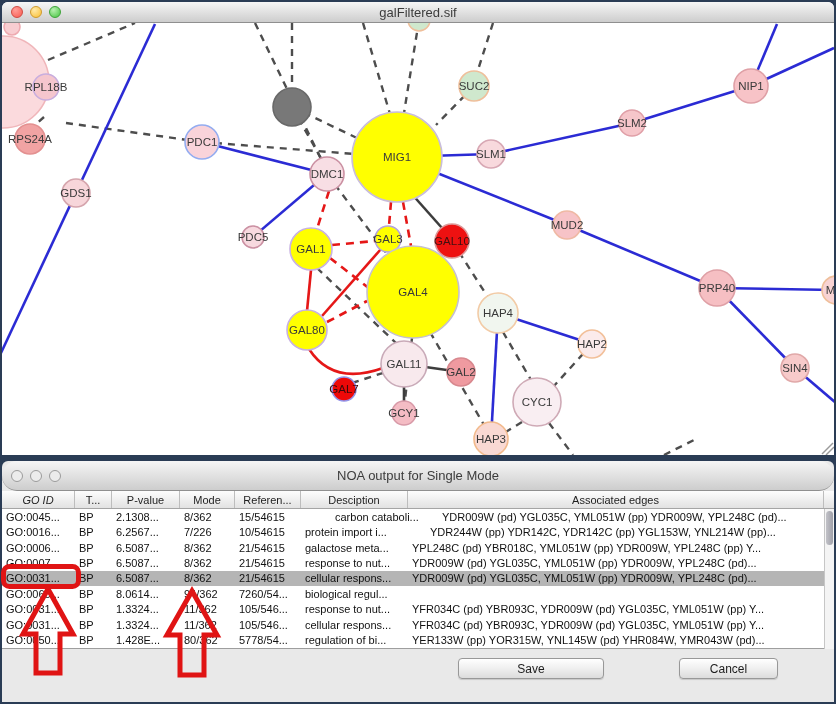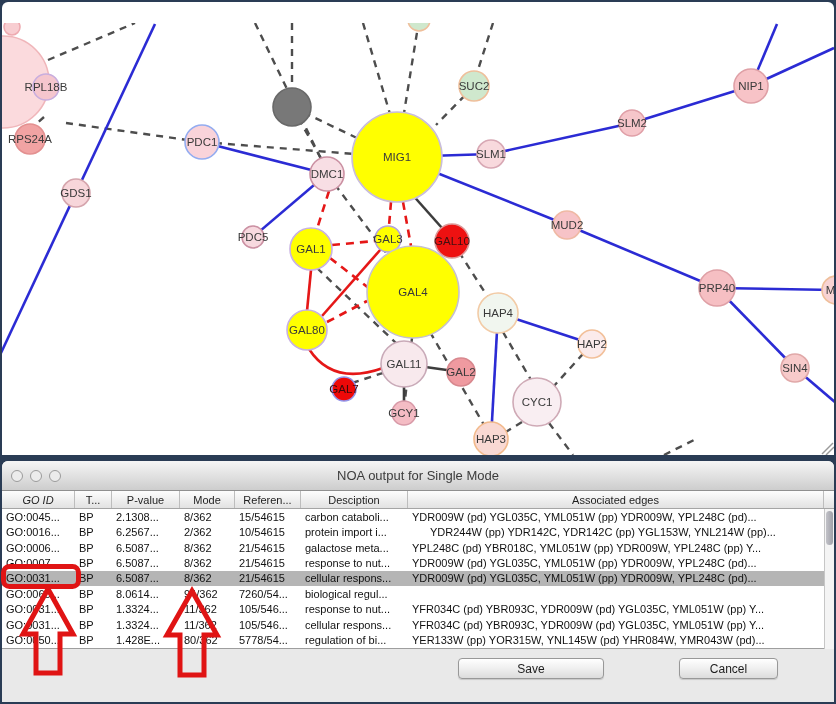--- a/index.html
+++ b/index.html
@@ -2,21 +2,21 @@
 <html><head>
 <meta charset="utf-8">
 <style>
   html,body{margin:0;padding:0;}
   body{width:836px;height:704px;position:relative;background:#2a3c55;font-family:"Liberation Sans",sans-serif;overflow:hidden;}
   .win{position:absolute;overflow:hidden;}
   #win1{left:2px;top:2px;width:832px;height:453px;background:#ffffff;border-radius:6px 6px 0 0;}
   #win2{left:2px;top:461px;width:832px;height:241px;background:#e9e9e9;border-radius:6px 6px 0 0;}
   .titlebar{position:absolute;left:0;top:0;right:0;background:linear-gradient(#f6f6f6,#cdcdcd);border-bottom:1px solid #8f8f8f;display:flex;align-items:center;justify-content:center;}
   #win1 .titlebar{height:20px;}
-  #win2 .titlebar{height:29px;}
+  #win2 .titlebar{height:29px;border-radius:15px;}
   .titletext{font-size:13px;color:#3c3c3c;}
   .tl{position:absolute;left:9px;display:flex;gap:7px;}
   .tl span{width:12px;height:12px;border-radius:50%;box-sizing:border-box;display:block;}
   .tl-red{background:radial-gradient(circle at 35% 30%,#ff9d96,#f85a50);border:1px solid #cf4b42;}
   .tl-yellow{background:radial-gradient(circle at 35% 30%,#ffe9a8,#f9bf33);border:1px solid #cf9a2d;}
   .tl-green{background:radial-gradient(circle at 35% 30%,#b8f0b0,#46c440);border:1px solid #3da338;}
   .tl-hollow{background:#ececec;border:1px solid #9b9b9b;}
   #net{position:absolute;left:0;top:21px;width:832px;height:432px;background:#fff;}
   
   #thead{position:absolute;left:0;top:30px;width:832px;height:18px;background:linear-gradient(#fdfdfd,#e2e2e2);border-bottom:1px solid #a5a5a5;display:flex;box-sizing:border-box;}
@@ -30,20 +30,28 @@
   .mac-btn{position:absolute;height:21px;border:1px solid #989898;border-radius:4px;background:linear-gradient(#ffffff,#efefef 50%,#dcdcdc);font-size:12px;color:#1c1c1c;font-family:"Liberation Sans",sans-serif;display:flex;align-items:center;justify-content:center;box-shadow:0 1px 1px rgba(0,0,0,0.15);}
   #save-btn{left:456px;top:197px;width:146px;}
   #cancel-btn{left:677px;top:197px;width:99px;}
   #annot{position:absolute;left:0;top:0;width:836px;height:704px;pointer-events:none;z-index:50;}
   svg text{font-family:"Liberation Sans",sans-serif;}
 </style>
 </head>
 <body>
 
 <div class="win" id="win1">
+  <div class="titlebar">
+    <div class="tl">
+      <span class="tl-red"></span>
+      <span class="tl-yellow"></span>
+      <span class="tl-green"></span>
+    </div>
+    <span class="titletext">galFiltered.sif</span>
+  </div>
   <svg id="net" viewBox="2 21 832 432" xmlns="http://www.w3.org/2000/svg">
       <line x1="48" y1="58" x2="135" y2="21" stroke="#4d4d4d" stroke-width="2.4" stroke-dasharray="7,6"></line>
       <line x1="66" y1="121" x2="202" y2="140" stroke="#4d4d4d" stroke-width="2.4" stroke-dasharray="7,6"></line>
       <line x1="202" y1="140" x2="355" y2="152" stroke="#4d4d4d" stroke-width="2.4" stroke-dasharray="7,6"></line>
       <line x1="44" y1="115" x2="33" y2="125" stroke="#4d4d4d" stroke-width="2.4" stroke-dasharray="7,6"></line>
       <line x1="292" y1="21" x2="292" y2="87" stroke="#4d4d4d" stroke-width="2.4" stroke-dasharray="7,6"></line>
       <line x1="255" y1="21" x2="321" y2="157" stroke="#4d4d4d" stroke-width="2.4" stroke-dasharray="7,6"></line>
       <line x1="292" y1="105" x2="357" y2="136" stroke="#4d4d4d" stroke-width="2.4" stroke-dasharray="7,6"></line>
       <line x1="292" y1="105" x2="322" y2="158" stroke="#4d4d4d" stroke-width="2.4" stroke-dasharray="7,6"></line>
       <line x1="363" y1="21" x2="390" y2="112" stroke="#4d4d4d" stroke-width="2.4" stroke-dasharray="7,6"></line>
@@ -235,28 +243,28 @@
       <div class="th" style="width: 107px;">Desciption</div>
       <div class="th" style="width: 416px;">Associated edges</div>
     </div>
   <div id="tbody">
       <div class="tr">
         <div class="td" style="width: 73px;">GO:0045...</div>
         <div class="td" style="width: 37px;">BP</div>
         <div class="td" style="width: 68px;">2.1308...</div>
         <div class="td" style="width: 55px;">8/362</div>
         <div class="td" style="width: 66px;">15/54615</div>
-        <div class="td" style="width: 107px;">carbon cataboli...</div>
+        <div class="td" style="width: 107px; margin-left: 30px;">carbon cataboli...</div>
         <div class="td" style="width: 416px;">YDR009W (pd) YGL035C, YML051W (pp) YDR009W, YPL248C (pd)...</div>
       </div>
       <div class="tr">
         <div class="td" style="width: 73px;">GO:0016...</div>
         <div class="td" style="width: 37px;">BP</div>
         <div class="td" style="width: 68px;">6.2567...</div>
-        <div class="td" style="width: 55px;">2/362</div>
+        <div class="td" style="width: 55px;">7/226</div>
         <div class="td" style="width: 66px;">10/54615</div>
         <div class="td" style="width: 107px;">protein import i...</div>
         <div class="td" style="width: 416px; margin-left: 18px;">YDR244W (pp) YDR142C, YDR142C (pp) YGL153W, YNL214W (pp)...</div>
       </div>
       <div class="tr">
         <div class="td" style="width: 73px;">GO:0006...</div>
         <div class="td" style="width: 37px;">BP</div>
         <div class="td" style="width: 68px;">6.5087...</div>
         <div class="td" style="width: 55px;">8/362</div>
         <div class="td" style="width: 66px;">21/54615</div>

